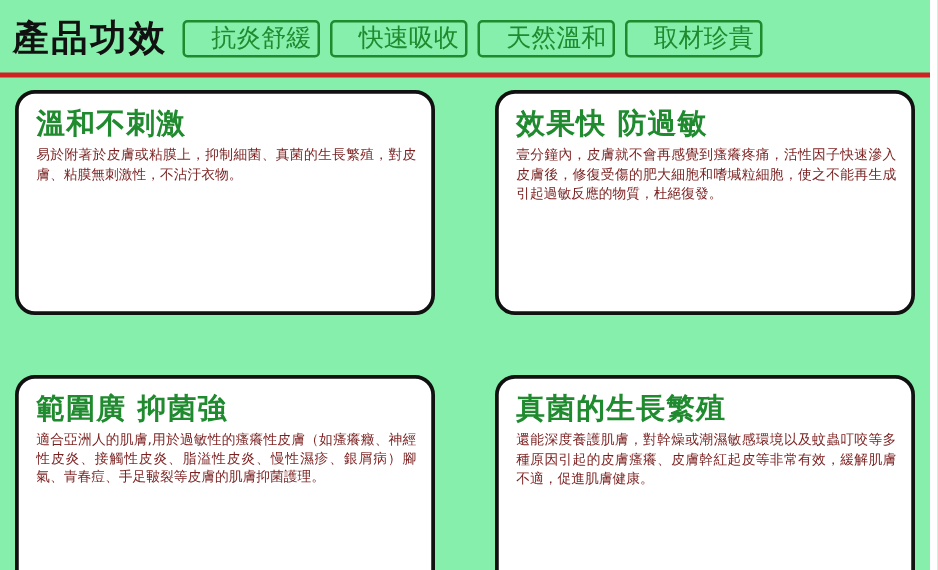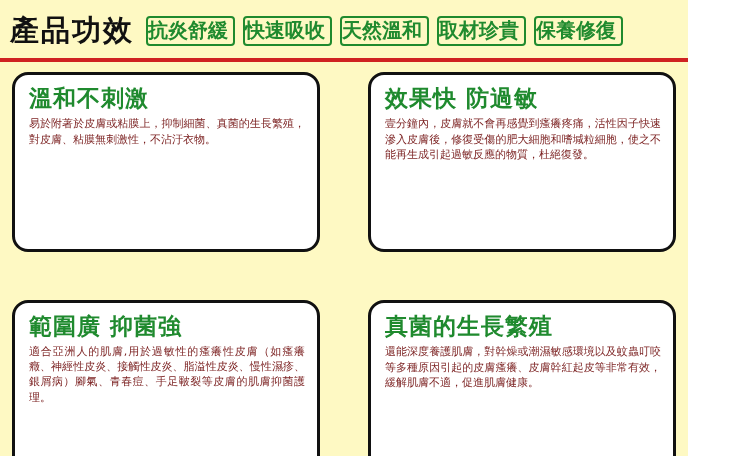--- a/index.html
+++ b/index.html
@@ -8,23 +8,23 @@
   }
   body {
     width: 750px;
     height: 456px;
     background: #ffffff;
     font-family: "DejaVu Sans", "Liberation Sans", sans-serif;
     overflow: hidden;
   }
   .page {
     position: relative;
-    width: 688px;
+    width: 744px;
     height: 456px;
-    background: #fef9c3;
+    background: #86efac;
     box-sizing: border-box;
   }
 
   
   .header {
     display: flex;
     align-items: center;
     height: 56px;
     padding: 6px 6px 0 10px;
     box-sizing: border-box;
@@ -35,25 +35,25 @@
     font-weight: bold;
     font-size: 29px;
     letter-spacing: 2px;
     color: #111111;
     white-space: nowrap;
     padding-right: 4px;
   }
   .tag {
     font-family: "DejaVu Sans", "Liberation Sans", sans-serif;
     font-size: 20px;
-    font-weight: bold;
+    font-weight: normal;
     color: #1f8a2e;
     border: 2px solid #1f8a2e;
     border-radius: 4px;
-    padding: 2px 5px 3px 0;
+    padding: 2px 5px 3px 21px;
     line-height: 1.05;
     white-space: nowrap;
     letter-spacing: 0px;
   }
 
   
   .divider {
     width: 100%;
     height: 4px;
     background: #cf2222;
@@ -104,21 +104,20 @@
 <body>
 
 <div class="page">
 
   <div class="header">
     <div class="header-title">產品功效</div>
     <div class="tag">抗炎舒緩</div>
     <div class="tag">快速吸收</div>
     <div class="tag">天然溫和</div>
     <div class="tag">取材珍貴</div>
-    <div class="tag">保養修復</div>
   </div>
 
   <div class="divider"></div>
 
   <div class="grid">
 
     <div class="card">
       <div class="card-title">溫和不刺激</div>
       <div class="card-body">易於附著於皮膚或粘膜上，抑制細菌、真菌的生長繁殖，對皮膚、粘膜無刺激性，不沾汙衣物。</div>
     </div>

